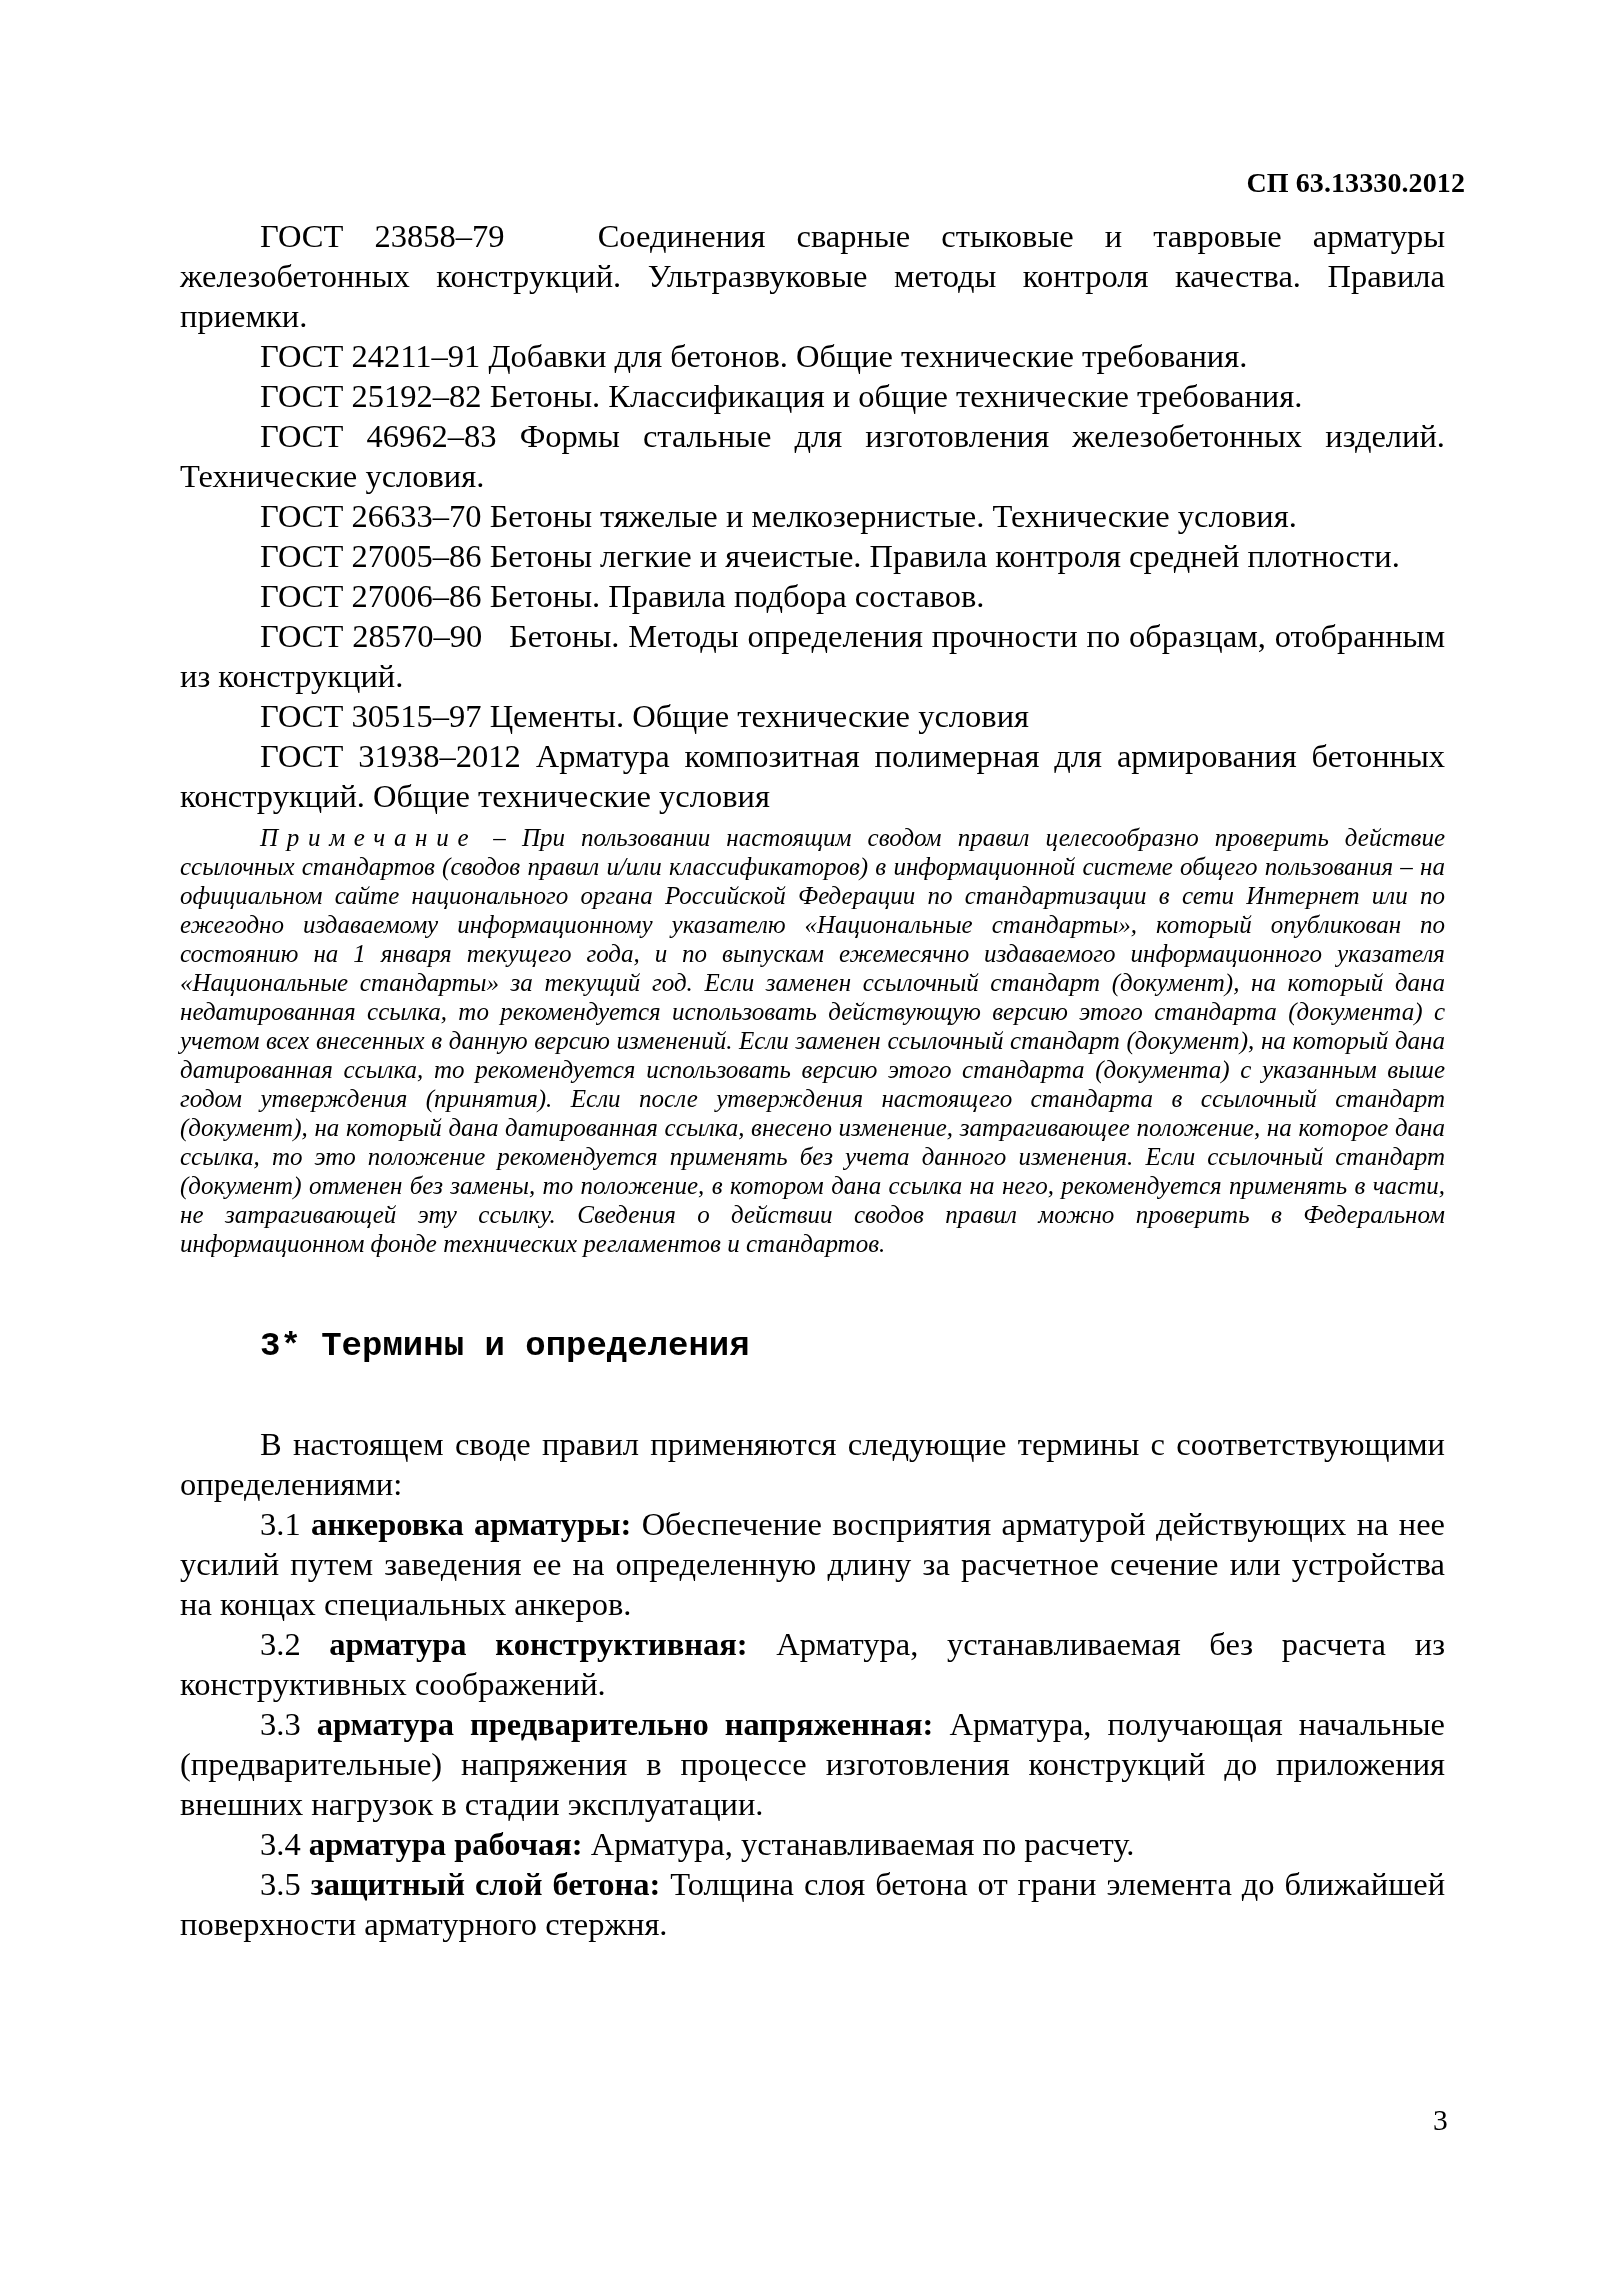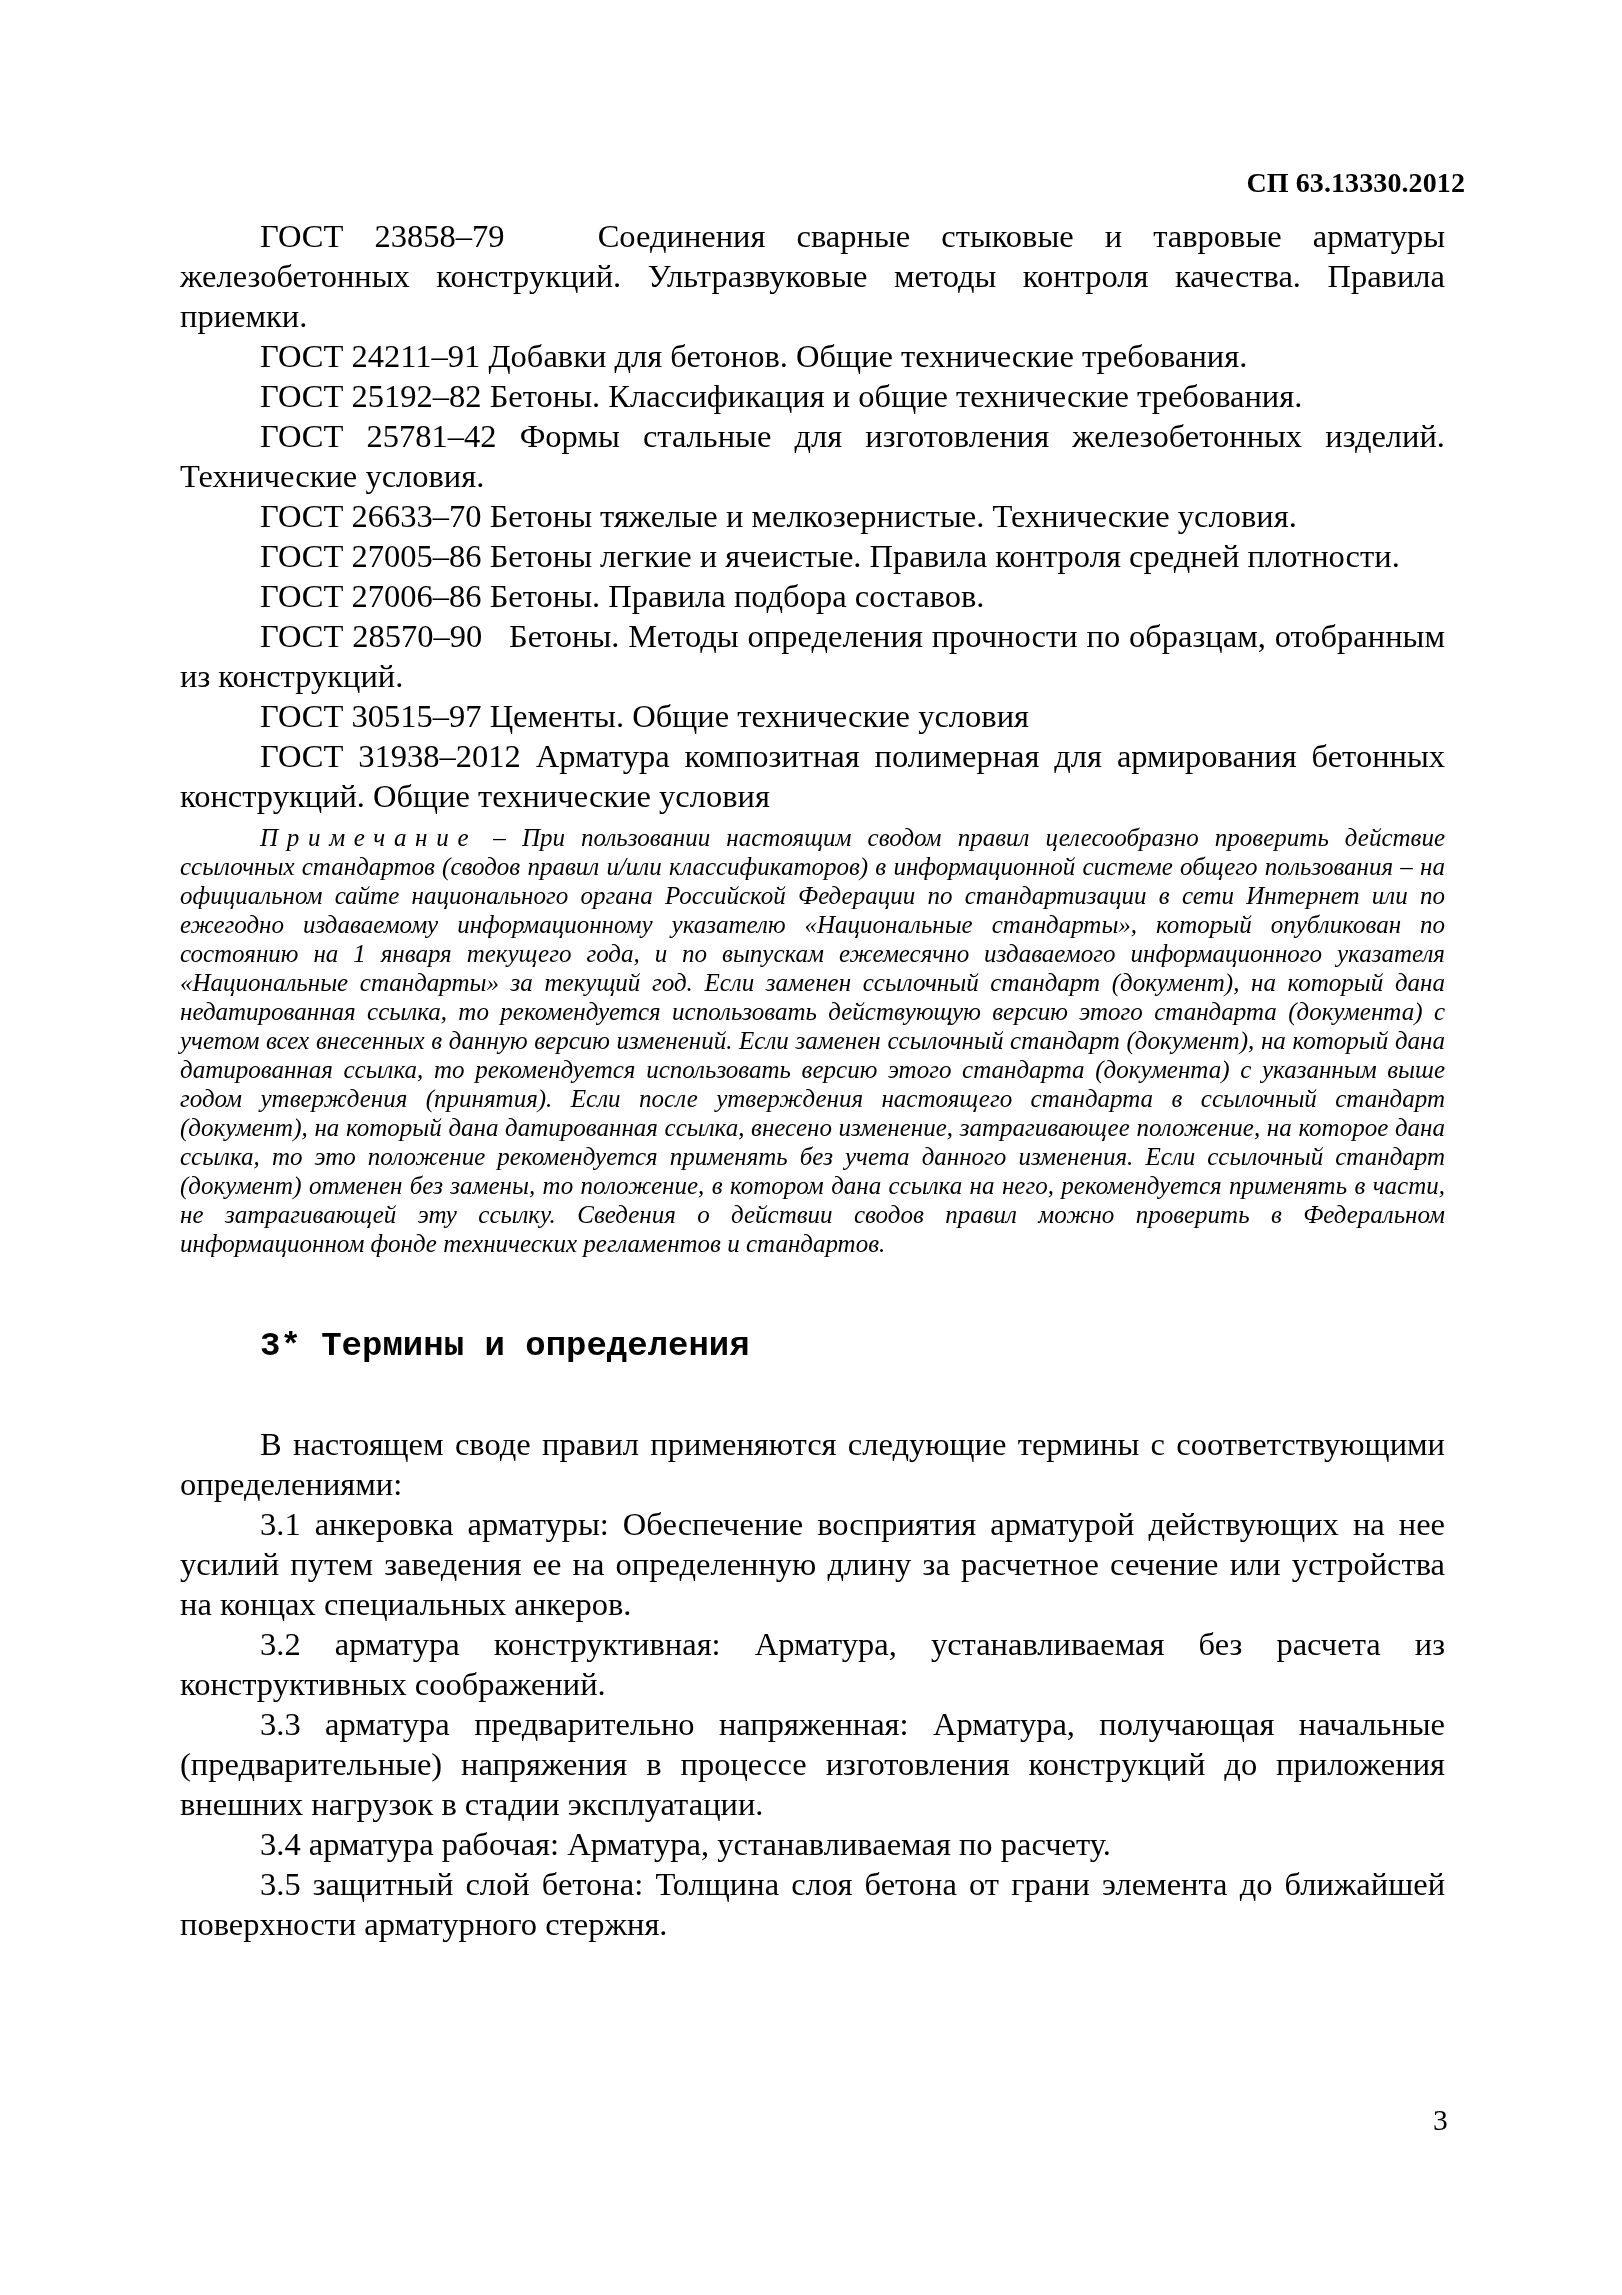--- a/index.html
+++ b/index.html
@@ -61,21 +61,21 @@
       padding-left: 80px;
       font-weight: bold;
       font-size: 34px;
       line-height: 40px;
       font-family: Liberation Mono, monospace;
     }
     .intro {
       margin-top: 58px;
     }
     .term {
-      font-weight: normal;
+      font-weight: bold;
     }
     .page-number {
       position: absolute;
       left: 1433px;
       top: 2103px;
       font-size: 29.5px;
       line-height: 34px;
     }
   </style>
 </head>
@@ -84,21 +84,21 @@
 <div class="page">
 
   <div class="doc-code">СП 63.13330.2012</div>
 
   <div class="content">
 
     <div>
       <p class="p"><span>ГОСТ 23858–79</span>&nbsp;&nbsp; <span>Соединения сварные стыковые и тавровые арматуры железобетонных конструкций. Ультразвуковые методы контроля качества. Правила приемки.</span></p>
       <p class="p"><span>ГОСТ 24211–91</span> <span>Добавки для бетонов. Общие технические требования.</span></p>
       <p class="p"><span>ГОСТ 25192–82</span> <span>Бетоны. Классификация и общие технические требования.</span></p>
-      <p class="p"><span>ГОСТ 25781–42</span> <span>Формы стальные для изготовления железобетонных изделий. Технические условия.</span></p>
+      <p class="p"><span>ГОСТ 46962–83</span> <span>Формы стальные для изготовления железобетонных изделий. Технические условия.</span></p>
       <p class="p"><span>ГОСТ 26633–70</span> <span>Бетоны тяжелые и мелкозернистые. Технические условия.</span></p>
       <p class="p"><span>ГОСТ 27005–86</span> <span>Бетоны легкие и ячеистые. Правила контроля средней плотности.</span></p>
       <p class="p"><span>ГОСТ 27006–86</span> <span>Бетоны. Правила подбора составов.</span></p>
       <p class="p"><span>ГОСТ 28570–90</span>&nbsp;&nbsp; <span>Бетоны. Методы определения прочности по образцам, отобранным из конструкций.</span></p>
       <p class="p"><span>ГОСТ 30515–97</span> <span>Цементы. Общие технические условия</span></p>
       <p class="p"><span>ГОСТ 31938–2012</span> <span>Арматура композитная полимерная для армирования бетонных конструкций. Общие технические условия</span></p>
     </div>
 
     <p class="note"><span class="spaced">Примечание</span><span> – </span><span>При пользовании настоящим сводом правил целесообразно проверить действие ссылочных стандартов (сводов правил и/или классификаторов) в информационной системе общего пользования – на официальном сайте национального органа Российской Федерации по стандартизации в сети Интернет или по ежегодно издаваемому информационному указателю «Национальные стандарты», который опубликован по состоянию на 1 января текущего года, и по выпускам ежемесячно издаваемого информационного указателя «Национальные стандарты» за текущий год. Если заменен ссылочный стандарт (документ), на который дана недатированная ссылка, то рекомендуется использовать действующую версию этого стандарта (документа) с учетом всех внесенных в данную версию изменений. Если заменен ссылочный стандарт (документ), на который дана датированная ссылка, то рекомендуется использовать версию этого стандарта (документа) с указанным выше годом утверждения (принятия). Если после утверждения настоящего стандарта в ссылочный стандарт (документ), на который дана датированная ссылка, внесено изменение, затрагивающее положение, на которое дана ссылка, то это положение рекомендуется применять без учета данного изменения. Если ссылочный стандарт (документ) отменен без замены, то положение, в котором дана ссылка на него, рекомендуется применять в части, не затрагивающей эту ссылку. Сведения о действии сводов правил можно проверить в Федеральном информационном фонде технических регламентов и стандартов.</span></p>
 

